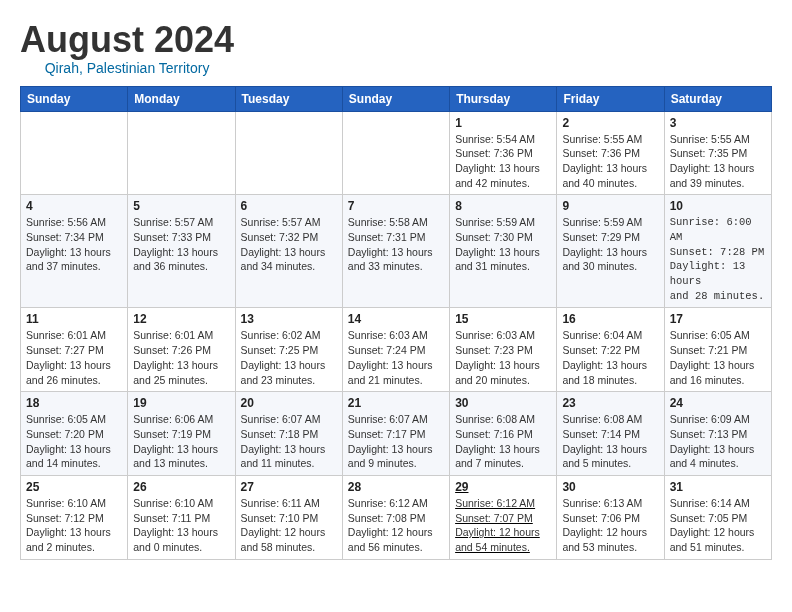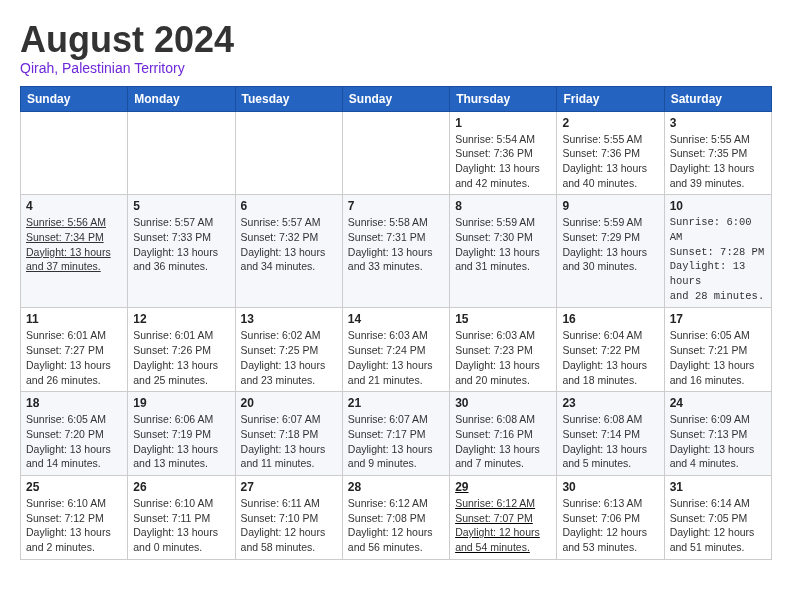--- a/index.html
+++ b/index.html
@@ -15,31 +15,31 @@
       justify-content: space-between;
       align-items: flex-start;
       margin-bottom: 10px;
     }
     .logo {
       display: flex;
       align-items: center;
       gap: 4px;
     }
     .title-block {
-      text-align: left;
+      text-align: center;
     }
     .title-block .month-year {
       font-size: 36px;
       font-weight: bold;
       color: #333;
       line-height: 1.1;
     }
     .title-block .location {
       font-size: 14px;
-      color: #6d28d9;
+      color: #0369a1;
     }
     .calendar {
       width: 100%;
       border-collapse: collapse;
       font-size: 11px;
     }
     .calendar th {
       background: #2563c0;
       color: #fff;
       text-align: left;
@@ -116,21 +116,21 @@
           <div class="day-num">3</div>
           <div class="day-info" style="white-space: pre-line;">Sunrise: 5:55 AM
 Sunset: 7:35 PM
 Daylight: 13 hours
 and 39 minutes.</div>
         </td>
       </tr>
       <tr style="background: rgb(245, 247, 251);">
         <td style="background: rgb(245, 247, 251);">
           <div class="day-num">4</div>
-          <div class="day-info" style="white-space: pre-line; text-decoration: underline;">Sunrise: 5:56 AM
+          <div class="day-info" style="white-space: pre-line;">Sunrise: 5:56 AM
 Sunset: 7:34 PM
 Daylight: 13 hours
 and 37 minutes.</div>
         </td>
         <td style="background: rgb(245, 247, 251);">
           <div class="day-num">5</div>
           <div class="day-info" style="white-space: pre-line;">Sunrise: 5:57 AM
 Sunset: 7:33 PM
 Daylight: 13 hours
 and 36 minutes.</div>

